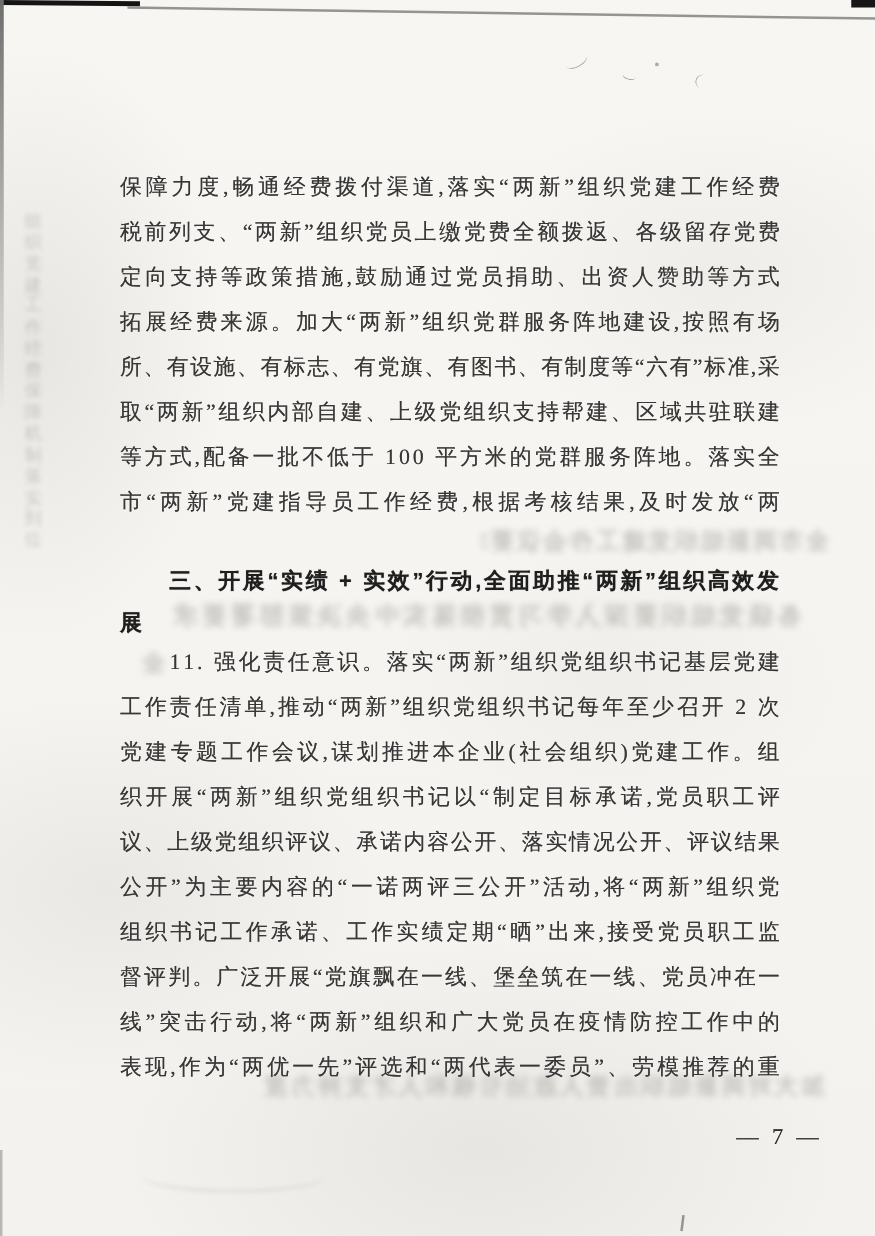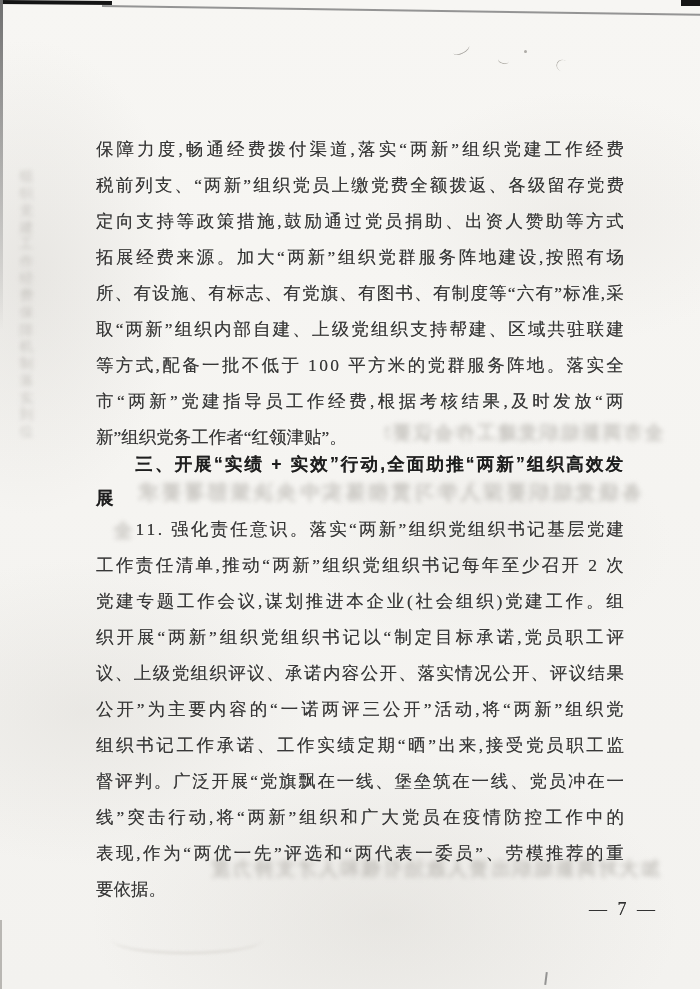--- a/index.html
+++ b/index.html
@@ -317,21 +317,20 @@
         <span>结</span>
         <span>果</span>
         <span>,</span>
         <span>及</span>
         <span>时</span>
         <span>发</span>
         <span>放</span>
         <span>“</span>
         <span>两</span>
       </div>
-    <div class="line">新”组织党务工作者“红领津贴”。</div>
   </div>
 
   <div class="textblock heading">
     <div class="line flexline">
         <span>　</span>
         <span>　</span>
         <span>三</span>
         <span>、</span>
         <span>开</span>
         <span>展</span>
@@ -664,18 +663,17 @@
         <span>员</span>
         <span>”</span>
         <span>、</span>
         <span>劳</span>
         <span>模</span>
         <span>推</span>
         <span>荐</span>
         <span>的</span>
         <span>重</span>
       </div>
-    <div class="line">要依据。</div>
   </div>
 
   <div class="page-number">— 7 —</div>
 
 </div>
 
 </body></html>

